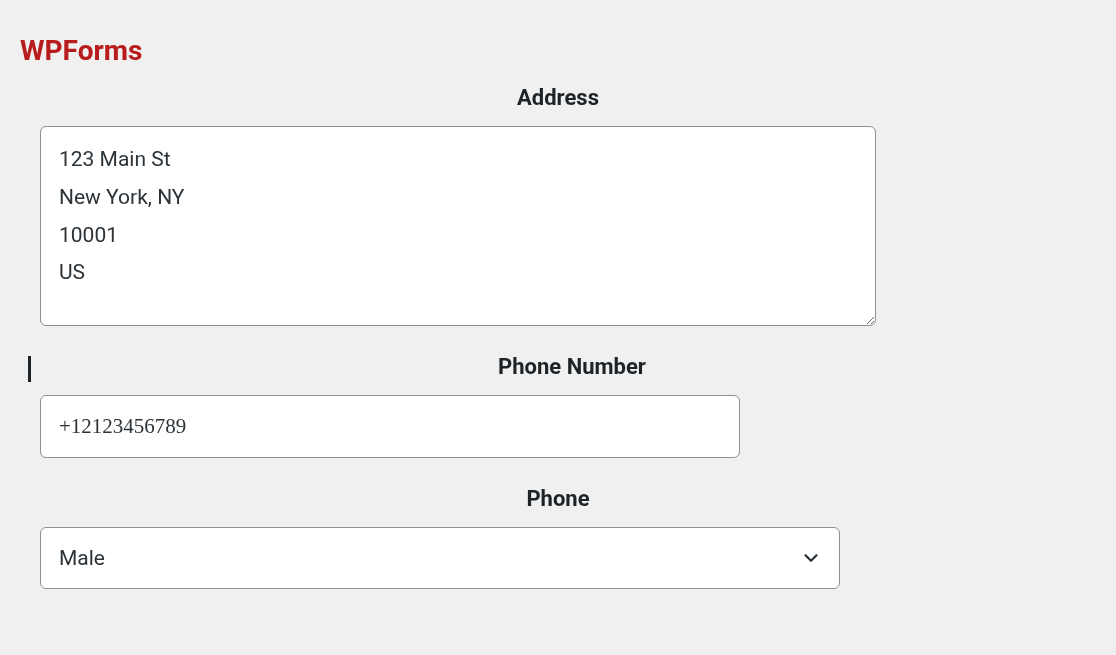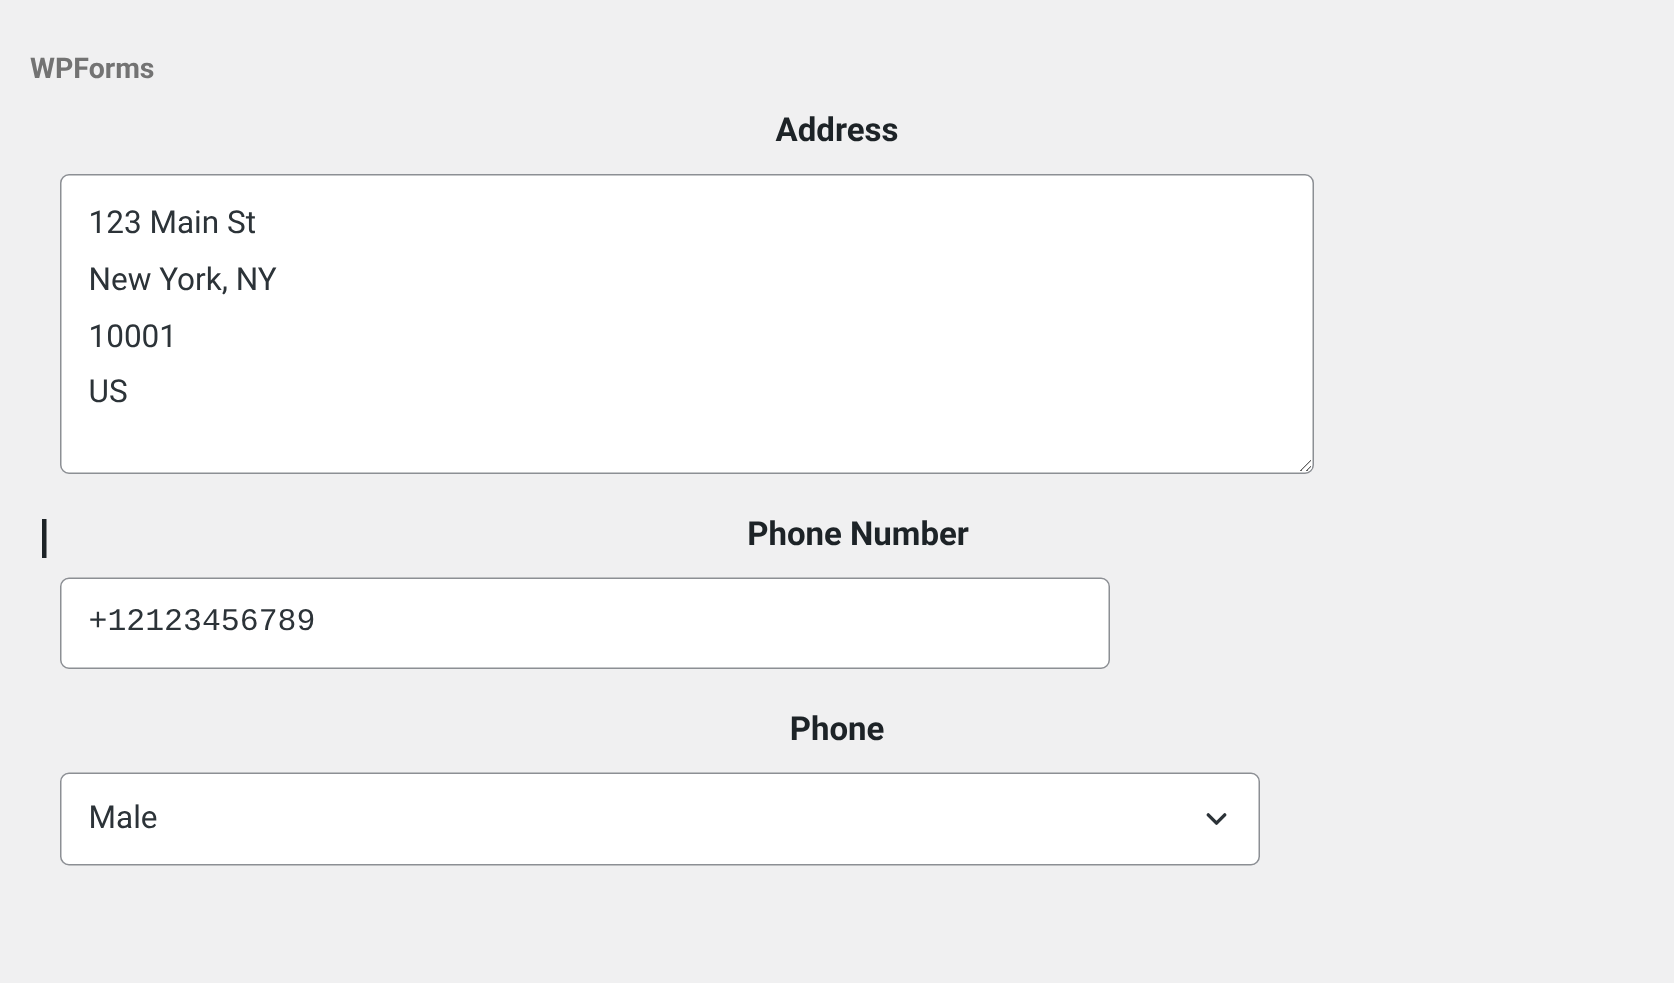--- a/index.html
+++ b/index.html
@@ -6,24 +6,24 @@
     body {
       background: #f0f0f1;
       font-family: -apple-system, BlinkMacSystemFont, "Segoe UI", Roboto, sans-serif;
       color: #1d2327;
       padding: 0;
     }
     .wrap {
       padding: 20px 20px 20px 20px;
     }
     h1.section-title {
-      font-size: 19px;
+      font-size: 28px;
       font-weight: 700;
       margin: 14px 0 18px 0;
-      color: #737373;
+      color: #b91c1c;
     }
     .field-block {
       margin-bottom: 28px;
     }
     label.field-label {
       display: block;
       font-size: 22px;
       font-weight: 700;
       margin-bottom: 16px;
       color: #1d2327;
@@ -47,21 +47,21 @@
     }
     input.phone {
       display: block;
       width: 700px;
       padding: 18px 18px;
       font-size: 21px;
       color: #2c3338;
       background: #fff;
       border: 1px solid #8c8f94;
       border-radius: 6px;
-      font-family: Liberation Mono, monospace;
+      font-family: Liberation Serif, serif;
       margin-left: 20px;
     }
     .select-wrap {
       position: relative;
       width: 800px;
       margin-left: 20px;
       margin-top: 13px;
     }
     .select-box {
       width: 100%;

